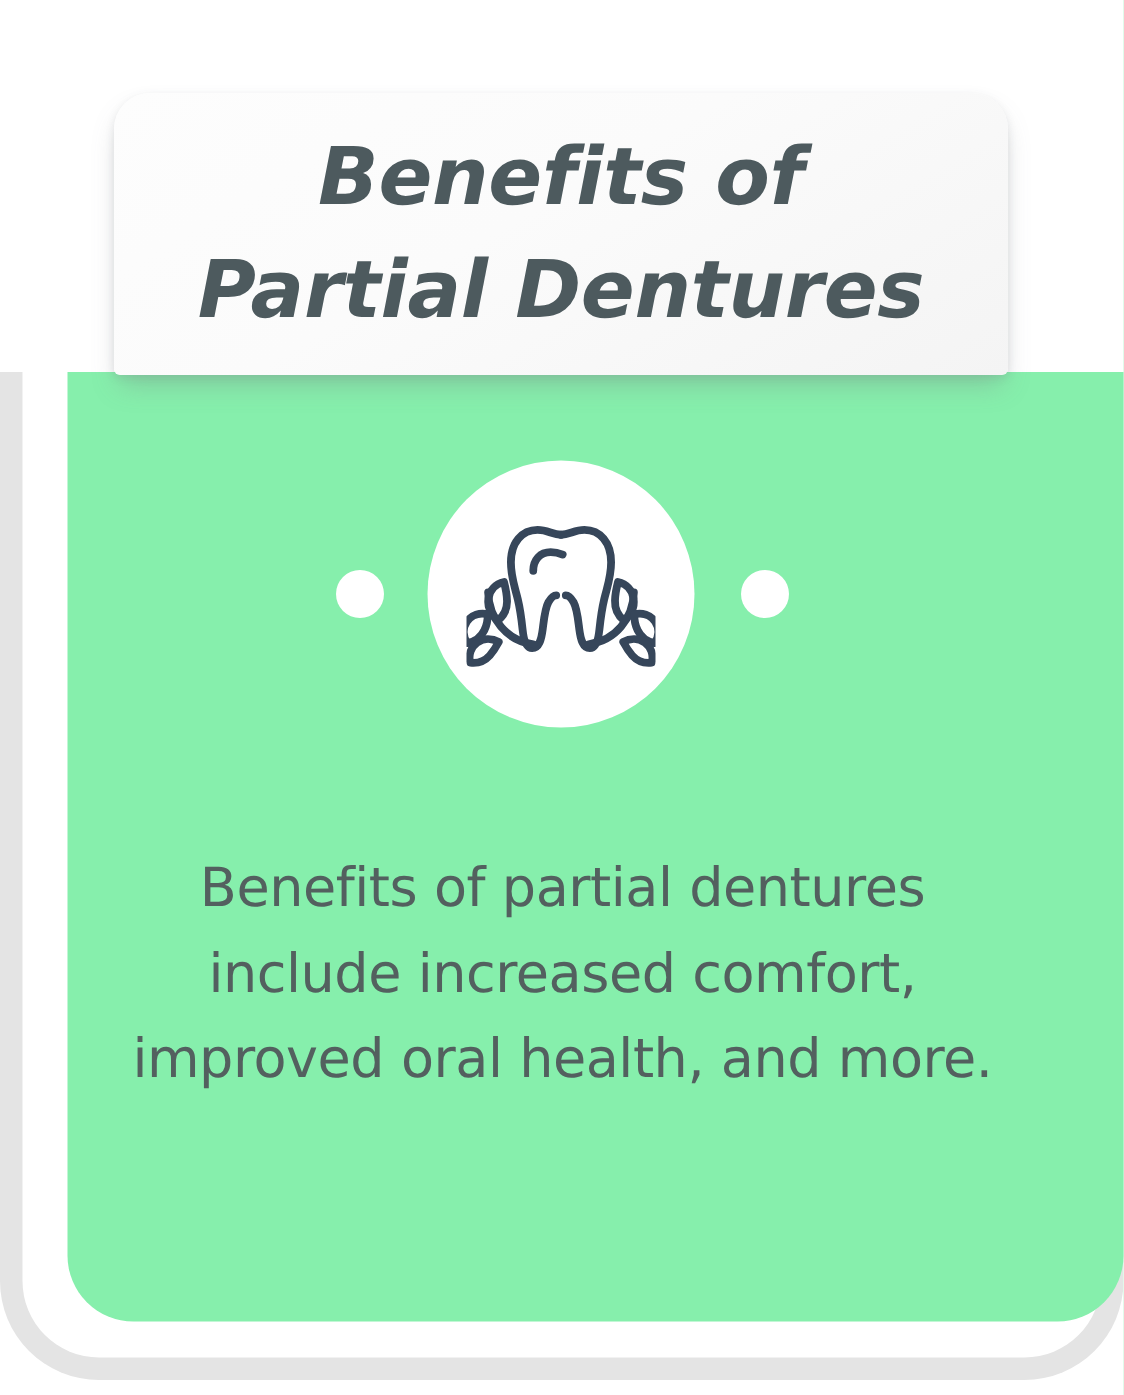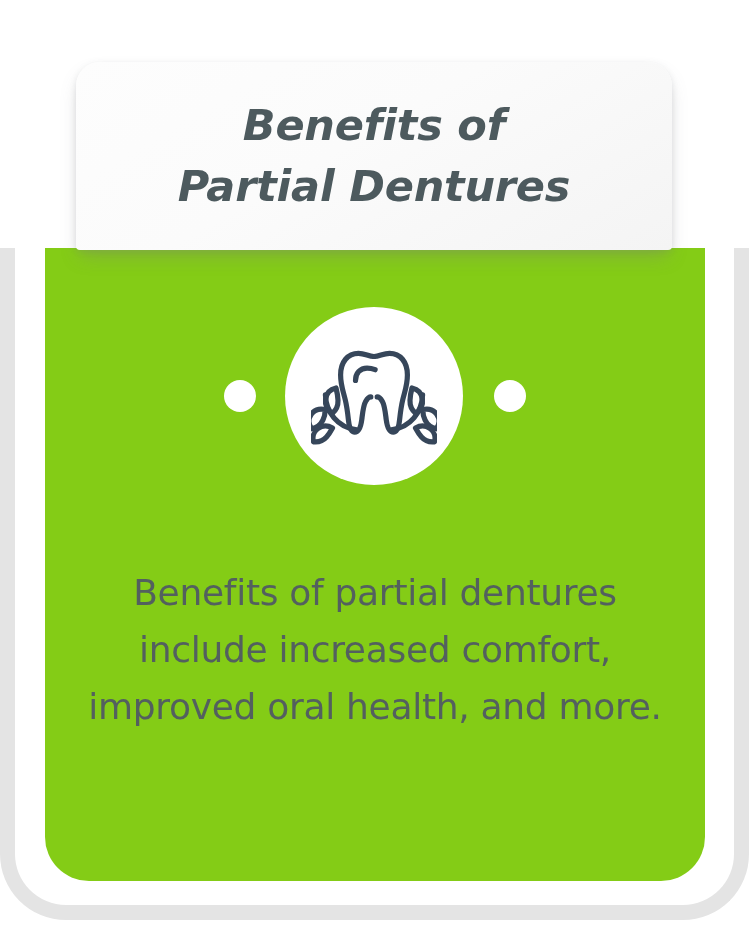--- a/index.html
+++ b/index.html
@@ -39,22 +39,23 @@
     pointer-events: none;
   }
 
   
   .card {
     position: absolute;
     left: 45px;
     top: 248px;
     width: 660px;
     height: 633px;
-    background: #84cc16;
+    background: #86efac;
     border-radius: 0 0 44px 44px;
+    padding-left: 44px;
   }
 
   
   .header-card {
     position: absolute;
     left: 76px;
     top: 62px;
     width: 596px;
     height: 188px;
     background: linear-gradient(150deg, #fdfdfd 0%, #fbfbfb 45%, #f4f4f4 100%);
@@ -64,21 +65,21 @@
     display: flex;
     align-items: center;
     justify-content: center;
     z-index: 4;
   }
 
   .header-title {
     margin: 16px;
     text-align: center;
     font-family: "DejaVu Sans", "Liberation Sans", sans-serif;
-    font-size: 43px;
+    font-size: 53px;
     font-weight: 700;
     font-style: italic;
     line-height: 1.42;
     color: #4d5a5e;
     letter-spacing: -0.2px;
     white-space: pre-line;
     user-select: none;
   }
 
   

